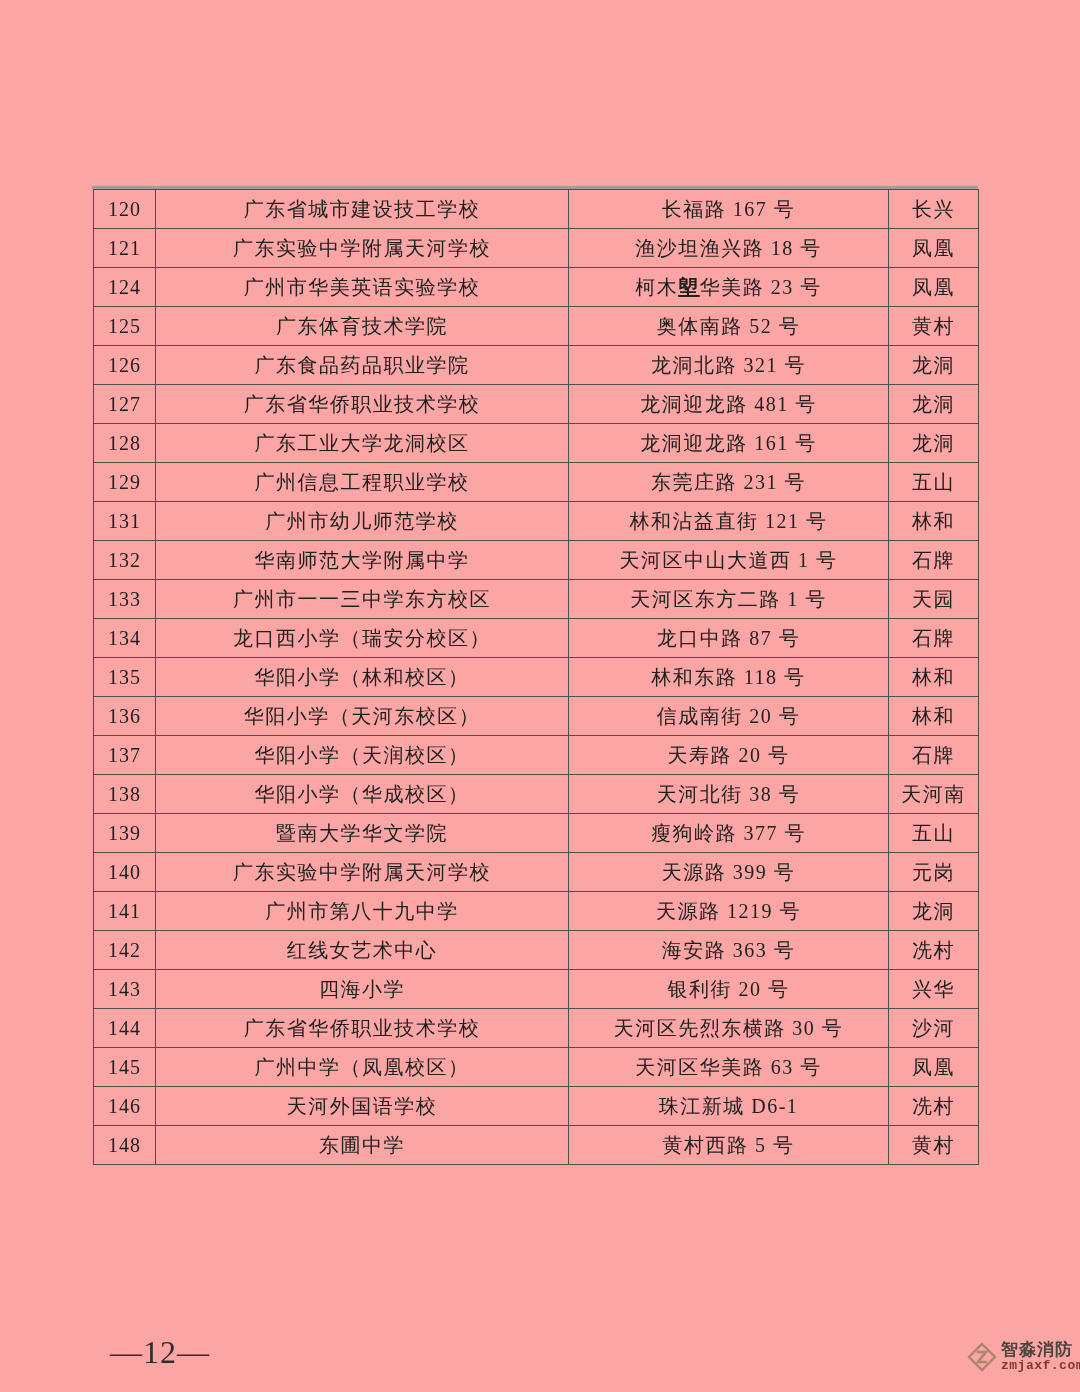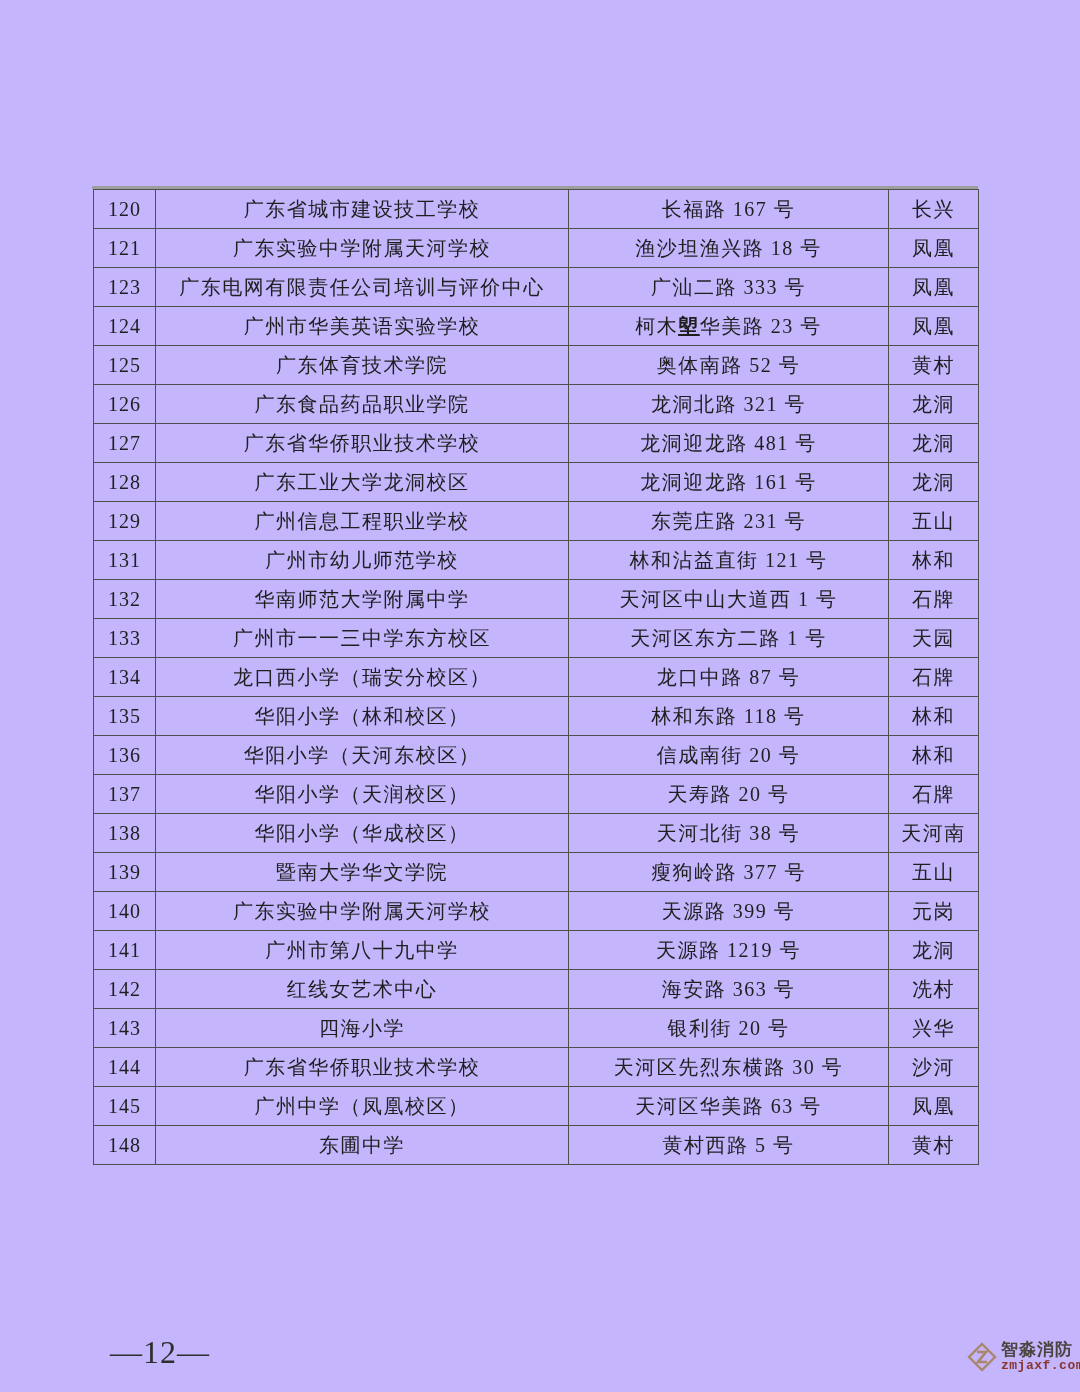--- a/index.html
+++ b/index.html
@@ -5,21 +5,21 @@
   html, body {
     margin: 0;
     padding: 0;
     background: #ffffff;
     font-family: "Liberation Serif", "DejaVu Serif", serif;
   }
   .page {
     position: relative;
     width: 1080px;
     height: 1392px;
-    background: #c4b5fd;
+    background: #fca5a5;
     overflow: hidden;
   }
   
   .table-top-shade {
     position: absolute;
     left: 92px;
     top: 186px;
     width: 886px;
     height: 3px;
     background: #9d9d9d;
@@ -108,26 +108,20 @@
           <td class="c2">长福路 167 号</td>
           <td class="c3">长兴</td>
         </tr>
         <tr>
           <td class="c0">121</td>
           <td class="c1">广东实验中学附属天河学校</td>
           <td class="c2">渔沙坦渔兴路 18 号</td>
           <td class="c3">凤凰</td>
         </tr>
         <tr>
-          <td class="c0">123</td>
-          <td class="c1">广东电网有限责任公司培训与评价中心</td>
-          <td class="c2">广汕二路 333 号</td>
-          <td class="c3">凤凰</td>
-        </tr>
-        <tr>
           <td class="c0">124</td>
           <td class="c1">广州市华美英语实验学校</td>
           <td class="c2"><span>柯木</span><span class="em">塱</span><span>华美路 23 号</span></td>
           <td class="c3">凤凰</td>
         </tr>
         <tr>
           <td class="c0">125</td>
           <td class="c1">广东体育技术学院</td>
           <td class="c2">奥体南路 52 号</td>
           <td class="c3">黄村</td>
@@ -238,20 +232,26 @@
           <td class="c0">144</td>
           <td class="c1">广东省华侨职业技术学校</td>
           <td class="c2">天河区先烈东横路 30 号</td>
           <td class="c3">沙河</td>
         </tr>
         <tr>
           <td class="c0">145</td>
           <td class="c1">广州中学（凤凰校区）</td>
           <td class="c2">天河区华美路 63 号</td>
           <td class="c3">凤凰</td>
+        </tr>
+        <tr>
+          <td class="c0">146</td>
+          <td class="c1">天河外国语学校</td>
+          <td class="c2">珠江新城 D6-1</td>
+          <td class="c3">冼村</td>
         </tr>
         <tr>
           <td class="c0">148</td>
           <td class="c1">东圃中学</td>
           <td class="c2">黄村西路 5 号</td>
           <td class="c3">黄村</td>
         </tr>
       </tbody>
   </table>
 

